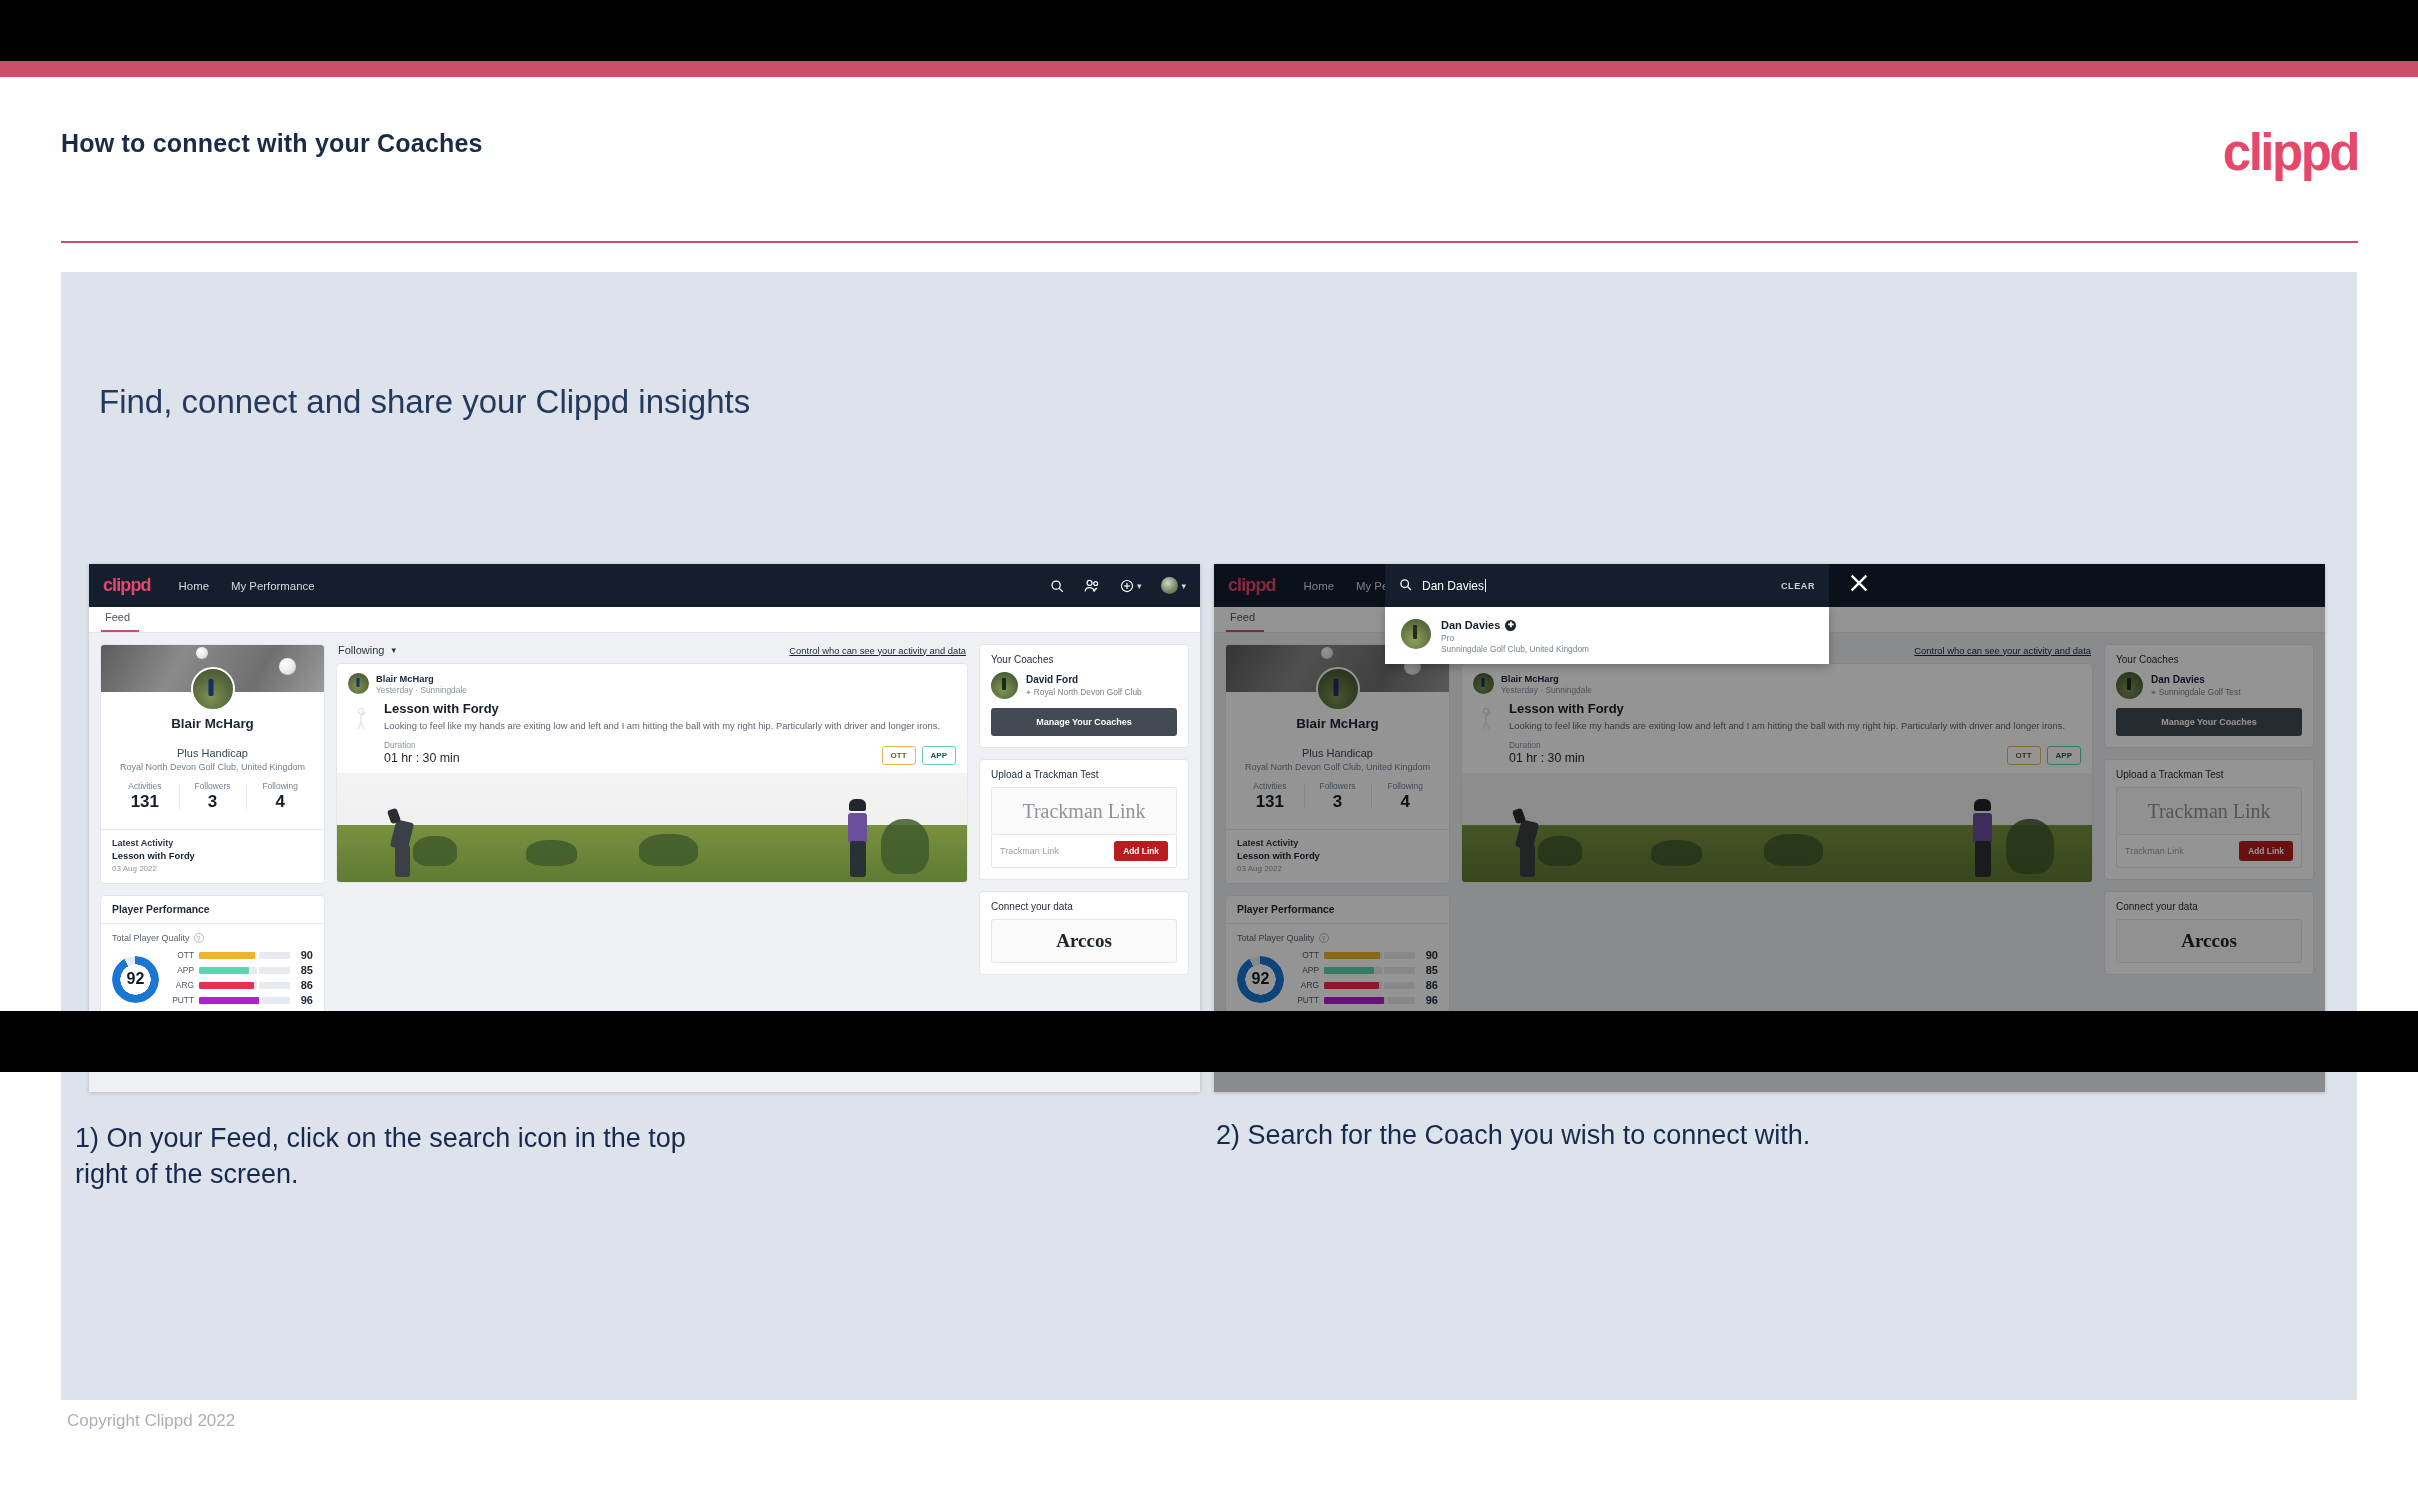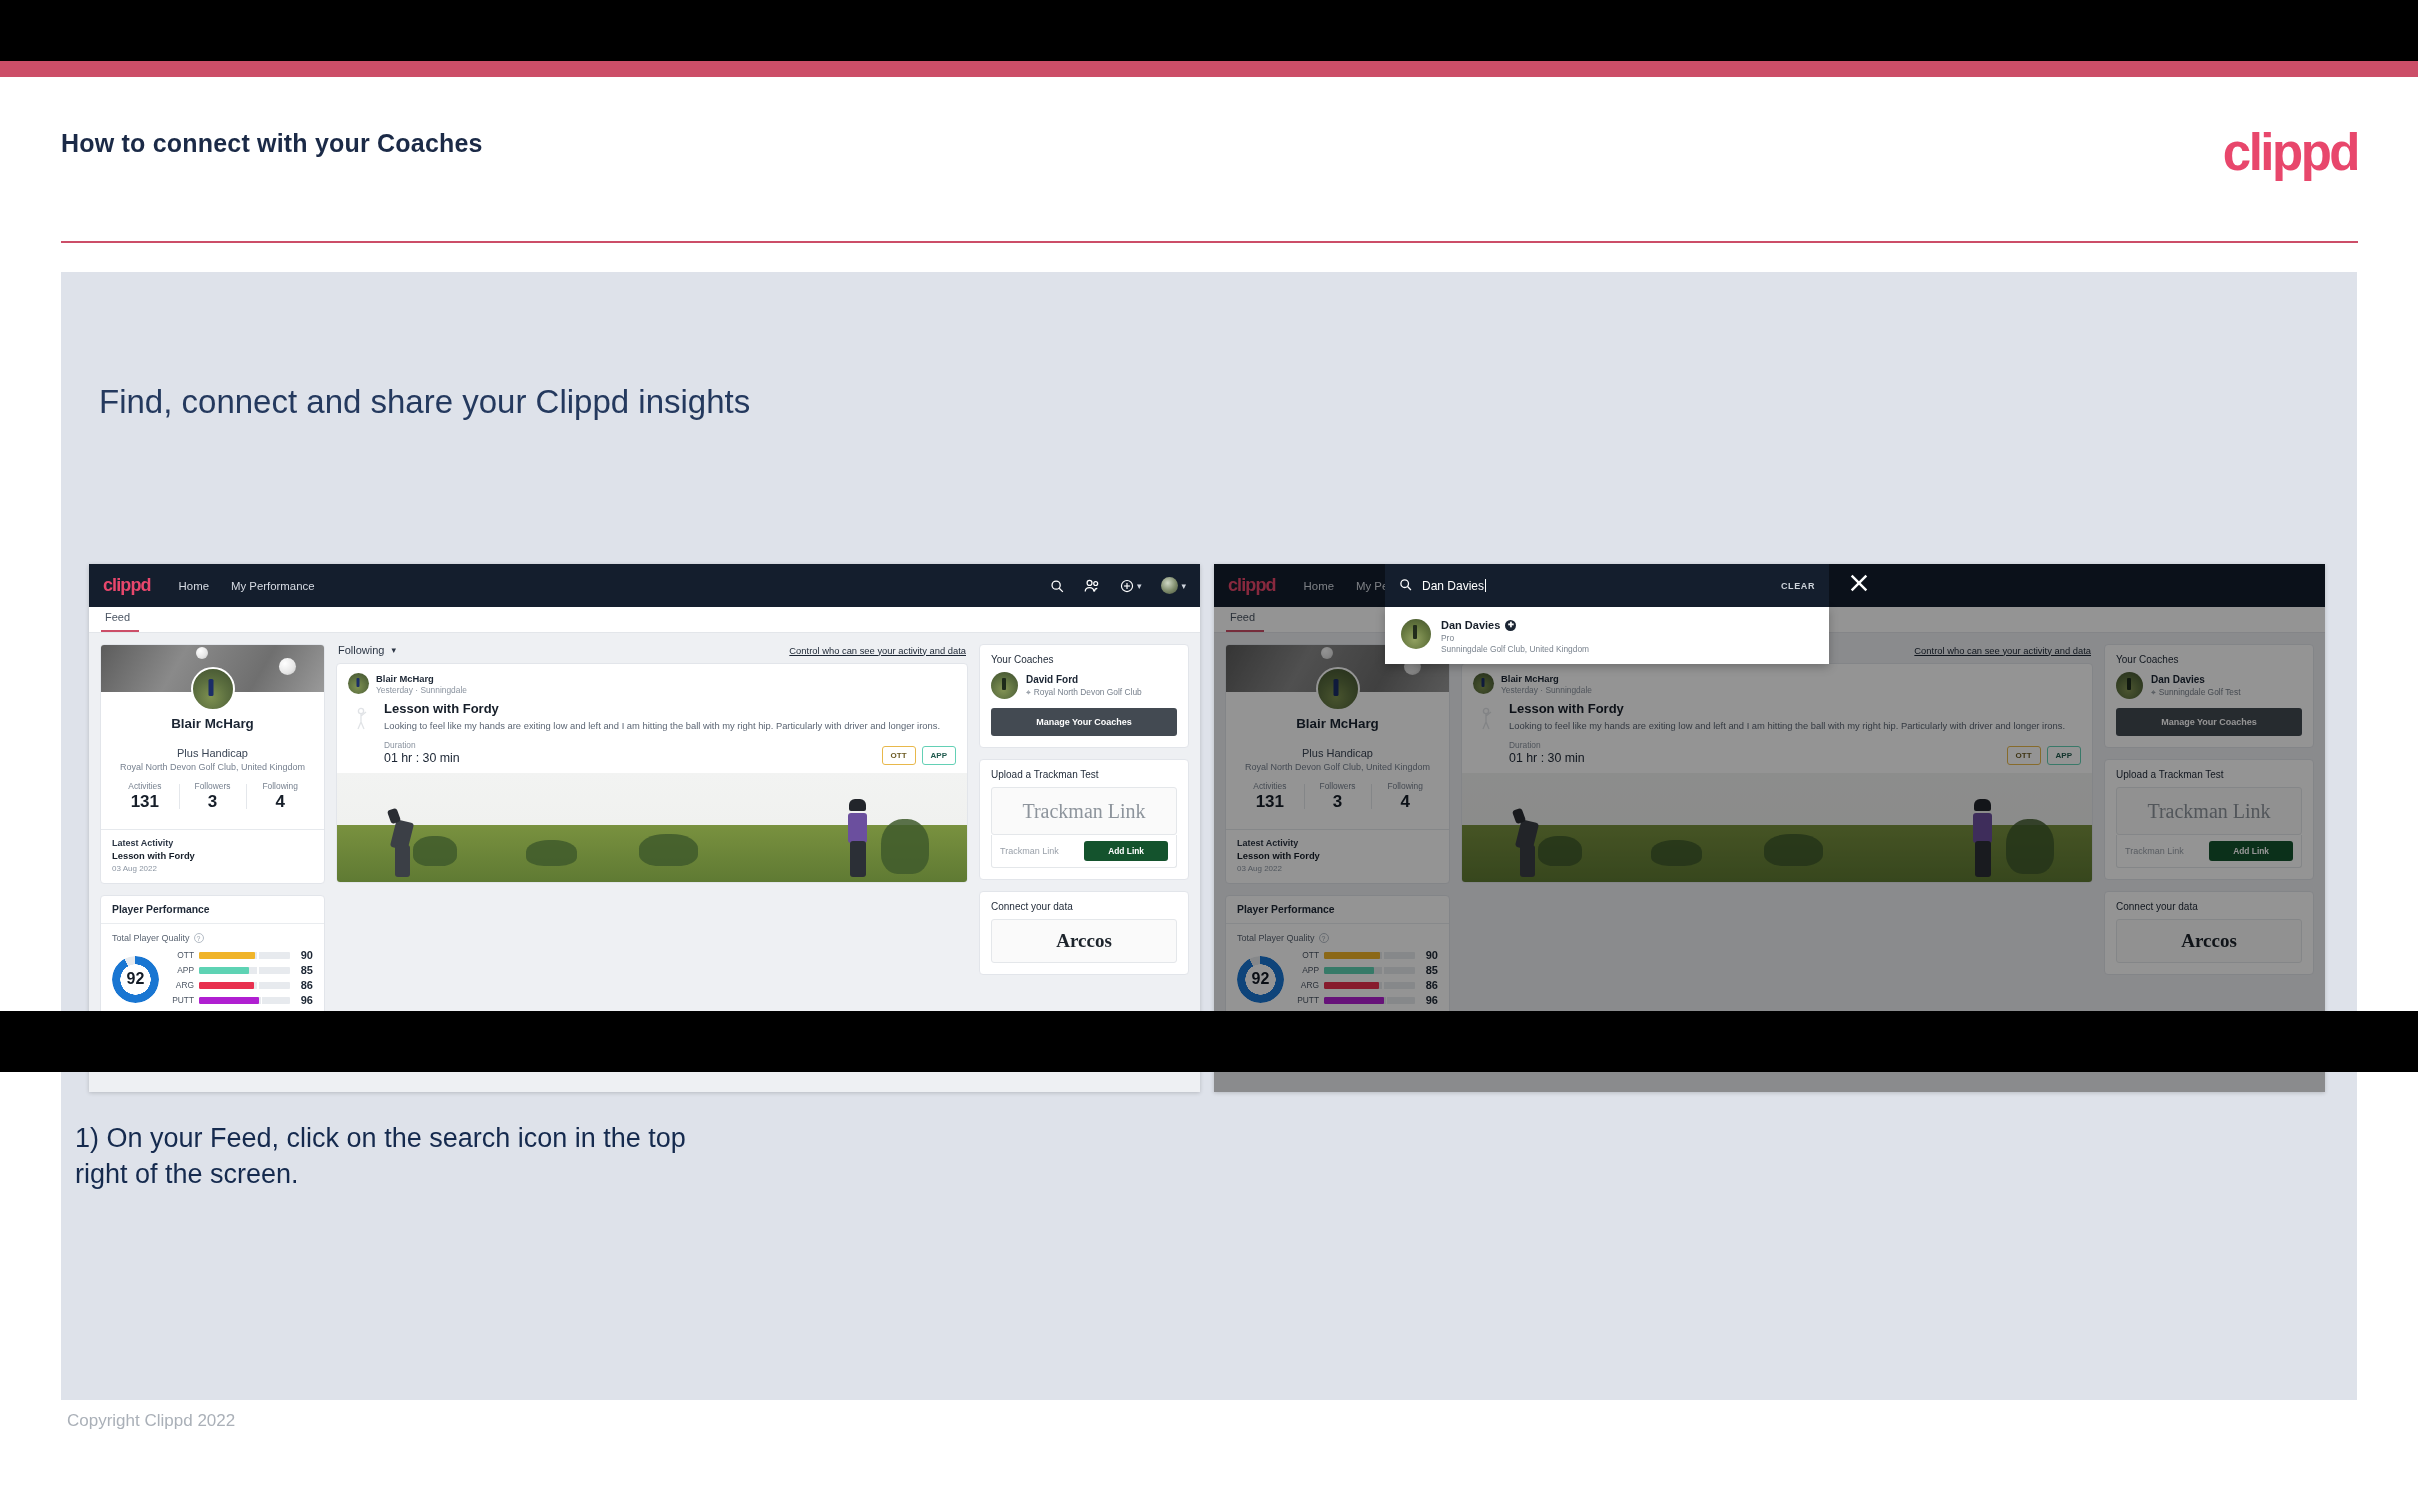--- a/index.html
+++ b/index.html
@@ -161,21 +161,21 @@
   .cname { font-size:10px; font-weight:700; color:#1b2533; }
   .cclub { font-size:8.4px; color:#78818d; margin-top:2px; display:flex; align-items:center; gap:3px; }
   .btn-dark { margin:0 11px 11px; background:#434a52; color:#fff; font-size:9px; font-weight:700;
               text-align:center; padding:9px 0; border-radius:3px; }
   .tmbox { margin:0 11px 9px; border:1px solid #e4e7ea; border-radius:3px; background:#fafafa;
            height:48px; display:flex; align-items:center; justify-content:center; }
   .tmtxt { font-family:"Liberation Serif", serif; font-size:20px; color:#8d949c; }
   .tmrow { margin:0 11px 11px; display:flex; align-items:center; justify-content:space-between;
            border:1px solid #e4e7ea; border-top:none; border-radius:0 0 3px 3px; padding:6px 8px; margin-top:-9px;}
   .tmph { font-size:9px; color:#9aa1aa; }
-  .btn-add { background:#14532d; color:#fff; font-size:8.4px; font-weight:700; padding:5px 24px; border-radius:3px; }
+  .btn-add { background:#b91c1c; color:#fff; font-size:8.4px; font-weight:700; padding:5px 9px; border-radius:3px; }
   .arcbox { margin:0 11px 11px; border:1px solid #e4e7ea; border-radius:3px; background:#fafafa;
             height:44px; display:flex; align-items:center; justify-content:center; }
   .arctxt { font-family:"Liberation Serif", serif; font-size:19px; font-weight:700; color:#1d242c; }
 
   
   .searchbar { position:absolute; left:171px; top:0; width:444px; height:43px; background:#141e2d;
                display:flex; align-items:center; padding:0 14px; z-index:50; }
   .searchbar .sinput { flex:1; font-size:12px; color:#fff; margin-left:10px; position:relative; }
   .caret { display:inline-block; width:1px; height:13px; background:#fff; vertical-align:-2px; margin-left:1px; }
   .clearlbl { font-size:9px; font-weight:700; color:#cdd3da; letter-spacing:0.6px; }
@@ -674,18 +674,19 @@
               <span class="badge">✚</span>
             </div>
             <div class="srrole">Pro</div>
             <div class="srclub">Sunningdale Golf Club, United Kingdom</div>
           </div>
         </div>
       </div>
     </div>
 
     <div class="caption cap1">1) On your Feed, click on the search icon in the top right of the screen.</div>
+    <div class="caption cap2">2) Search for the Coach you wish to connect with.</div>
   </div>
 
   <div class="footer">Copyright Clippd 2022</div>
   <div class="band-black-bottom"></div>
 </div>
 
 
 </body></html>

